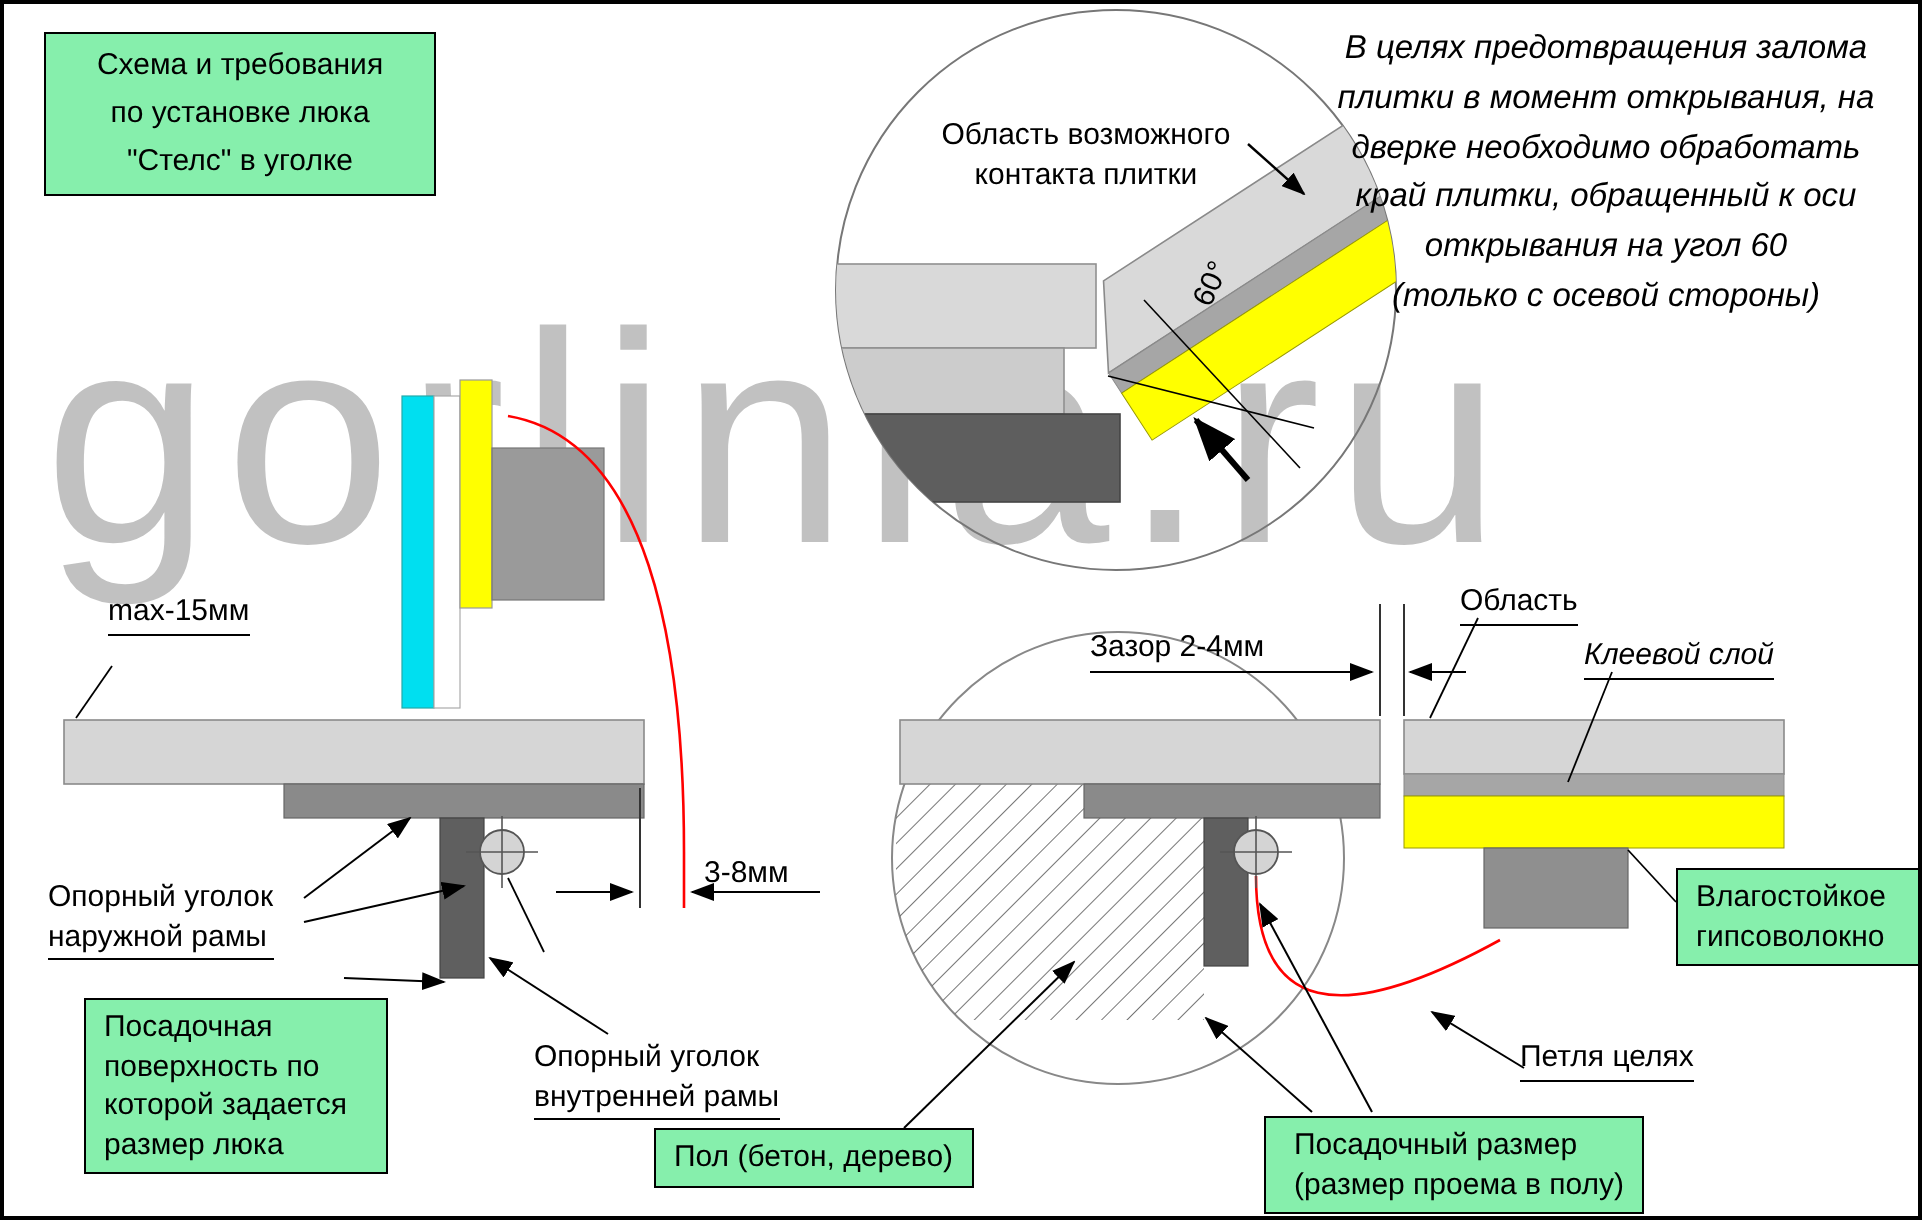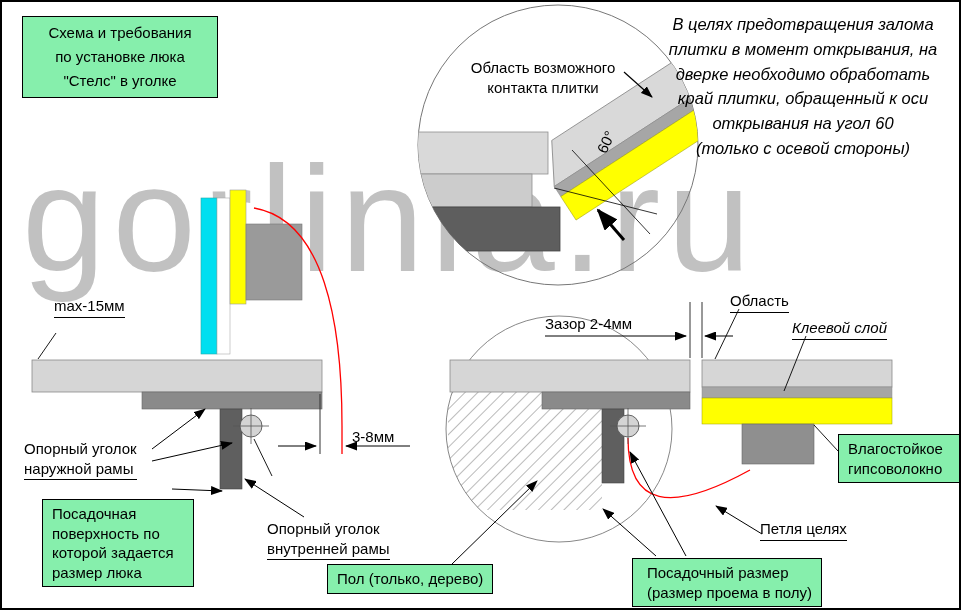--- a/index.html
+++ b/index.html
@@ -145,21 +145,21 @@
 поверхность по
 которой задается
 размер люка</div>
 
 
   <div class="label" style="left:350px;top:425px;">3-8мм</div>
 
   <div class="label underlined" style="left:265px;top:517px;">Опорный уголок
 внутренней рамы</div>
 
-  <div class="label boxed" style="left:325px;top:562px;">Пол (только, дерево)</div>
+  <div class="label boxed" style="left:325px;top:562px;">Пол (бетон, дерево)</div>
 
   <div class="label" style="left:543px;top:312px;">Зазор 2-4мм</div>
 
   <div class="label underlined" style="left:728px;top:289px;">Область</div>
 
   <div class="label underlined" style="left:790px;top:316px;font-style:italic;">Клеевой слой</div>
 
   <div class="label boxed" style="left:836px;top:432px;width:108px;">Влагостойкое
 гипсоволокно</div>
 

